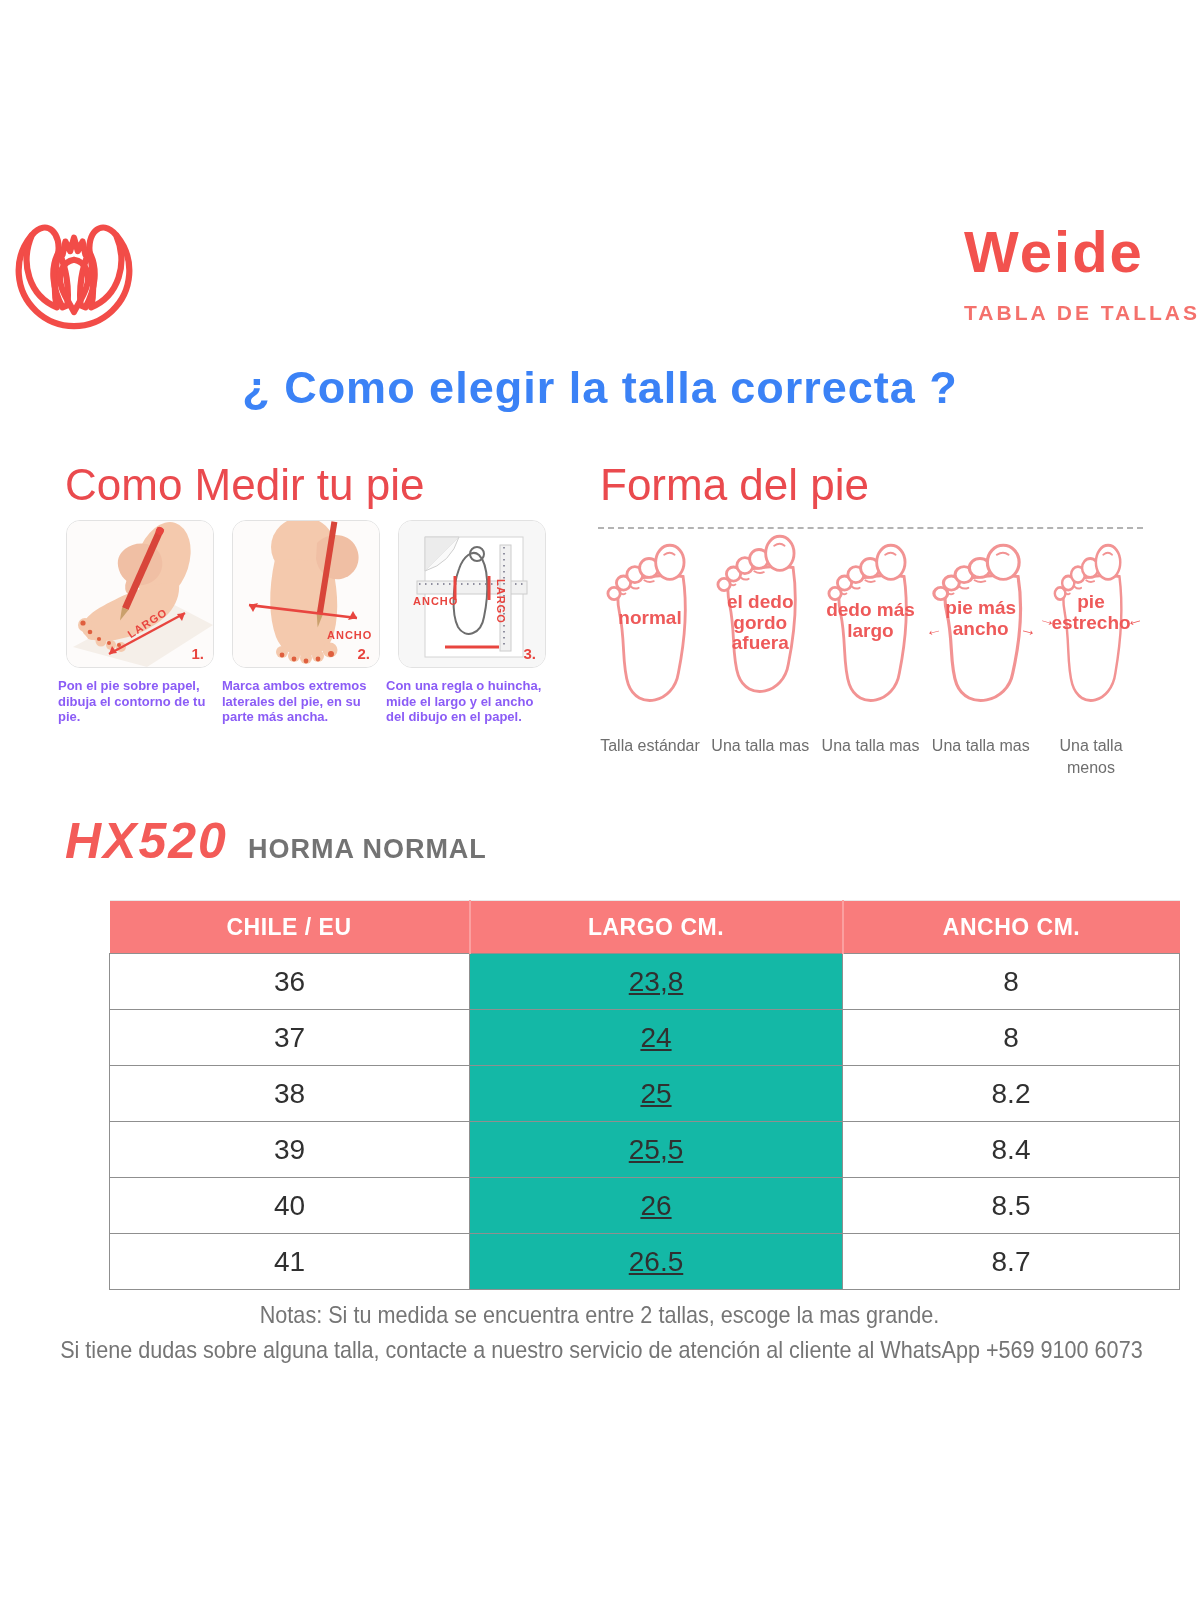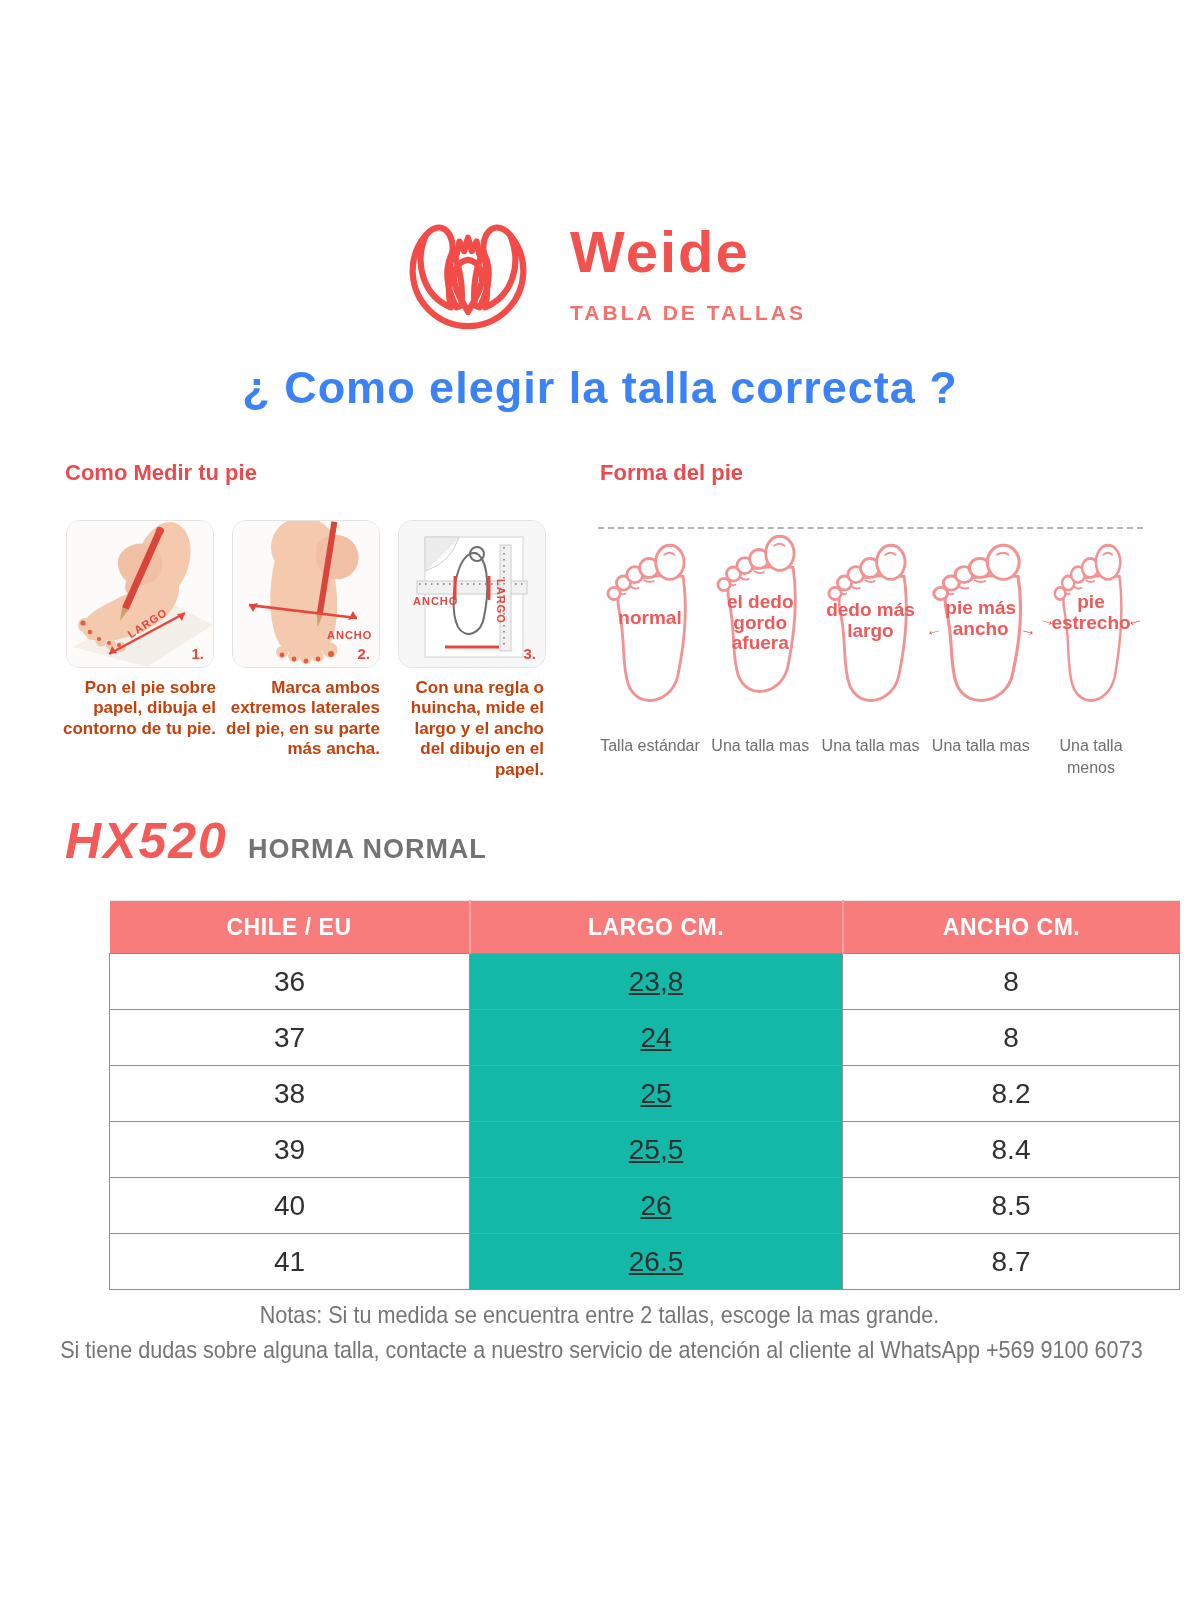--- a/index.html
+++ b/index.html
@@ -2,50 +2,50 @@
 <html><head>
 <meta charset="utf-8">
 <style>
   html,body { margin:0; padding:0; background:#fff; }
   .page {
     position:relative; width:1200px; height:1600px; background:#ffffff;
     font-family:"Liberation Sans", sans-serif; overflow:hidden;
   }
 
   
-  .logo-wrap { position:absolute; top:212px; left:0; width:100%; display:flex; justify-content:center; align-items:center; gap:28px; }
+  .logo-wrap { position:absolute; top:212px; left:0; width:100%; display:flex; justify-content:space-between; align-items:center; gap:28px; }
   .logo-mark { width:148px; height:124px; }
   .logo-text { display:flex; flex-direction:column; align-items:flex-start; }
   .brand-name { font-size:58px; font-weight:bold; color:#f2524e; letter-spacing:2px; line-height:1; }
   .brand-subtitle { font-size:21px; font-weight:bold; color:#f4716c; letter-spacing:3px; margin-top:20px; }
 
   
   .main-title { position:absolute; top:362px; left:0; width:100%; text-align:center;
     font-size:45px; font-weight:bold; color:#3b82f6; letter-spacing:1px; }
 
   
-  .sec-heading { position:absolute; font-size:22px; font-weight:bold; color:#ea4a4e; }
+  .sec-heading { position:absolute; font-size:44px; font-weight:normal; color:#ea4a4e; }
   .measure-heading { left:65px; top:460px; }
   .shape-heading { left:600px; top:460px; }
 
   
   .steps-row { position:absolute; left:66px; top:520px; display:flex; gap:18px; }
   .step-card { position:relative; width:146px; height:146px; border:1px solid #e2e2e2;
     border-radius:14px; background:#fff; overflow:hidden; }
   .step-card svg { display:block; }
   .step-num { position:absolute; bottom:5px; right:9px; color:#e8453f; font-weight:bold; font-size:15px; }
   .overlay { position:absolute; color:#e8453f; font-weight:bold; font-size:11px; letter-spacing:1px; }
   .ov-largo1 { left:58px; top:96px; transform:rotate(-33deg); }
   .ov-ancho2 { left:94px; top:108px; }
   .ov-ancho3 { left:14px; top:74px; }
   .ov-largo3 { left:108px; top:58px; transform:rotate(90deg); transform-origin:left top; }
 
   .captions-row { position:absolute; left:58px; top:678px; display:flex; gap:6px; }
-  .step-caption { width:158px; text-align:right; font-size:17px; font-weight:bold;
-    color:#c2410c; line-height:1.2; }
+  .step-caption { width:158px; text-align:left; font-size:13px; font-weight:bold;
+    color:#8b5cf6; line-height:1.2; }
 
   
   .shape-area { position:absolute; left:598px; top:520px; width:545px; }
   .dashed-line { position:absolute; top:7px; left:0; width:545px; border-top:2px dashed #b3b3b3; }
   .feet-row { position:absolute; top:8px; left:0; width:545px; display:flex; justify-content:space-between; }
   .foot-fig { position:relative; width:104px; height:212px; }
   .foot-fig svg.foot-svg { width:104px; height:200px; display:block; }
   .foot-fig:nth-child(2) svg.foot-svg { transform:translateY(-9px); }
   .foot-fig:nth-child(4) svg.foot-svg { transform:scaleX(1.12); transform-origin:50% 100%; }
   .foot-fig:nth-child(5) svg.foot-svg { transform:scaleX(0.86); transform-origin:50% 100%; }

